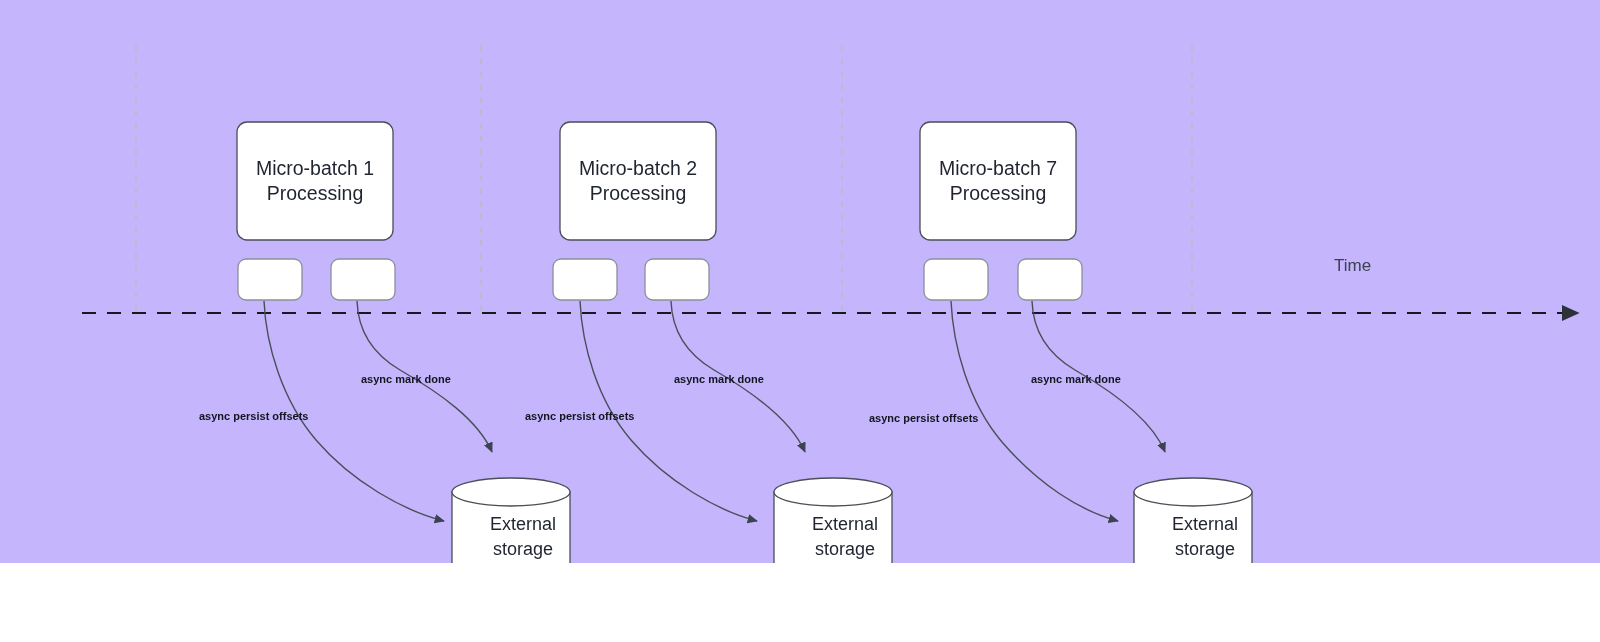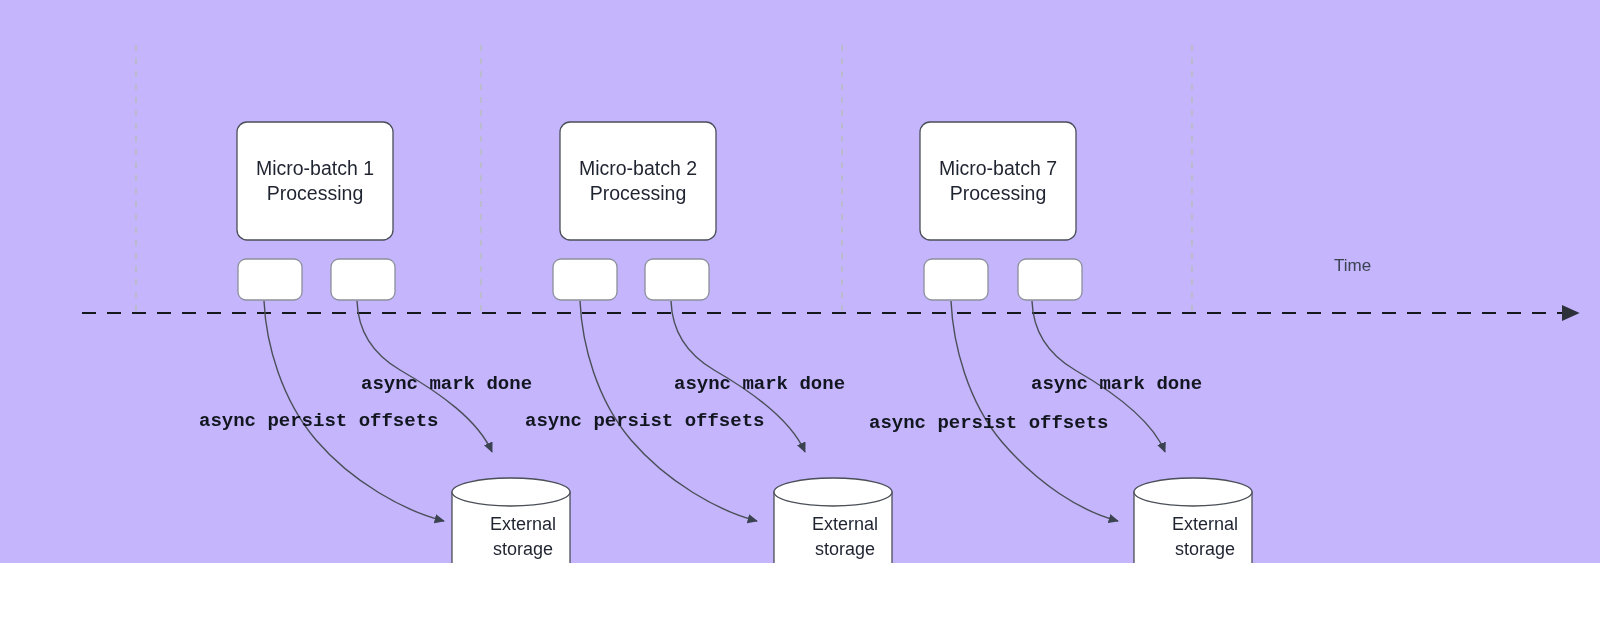--- a/index.html
+++ b/index.html
@@ -36,22 +36,22 @@
   }
   .batch-label {
     font-size: 19.5px;
   }
   .store-label {
     font-size: 18px;
     margin-left: 12px;
   }
   .edge-label {
     position: absolute;
-    font-family: Liberation Mono, monospace;
-    font-size: 19px;
+    font-family: Liberation Sans, sans-serif;
+    font-size: 11px;
     font-weight: bold;
     color: #11161f;
     white-space: nowrap;
   }
   .time-label {
     position: absolute;
     font-family: Liberation Sans, sans-serif;
     font-size: 17px;
     color: #3b4250;
     white-space: nowrap;

